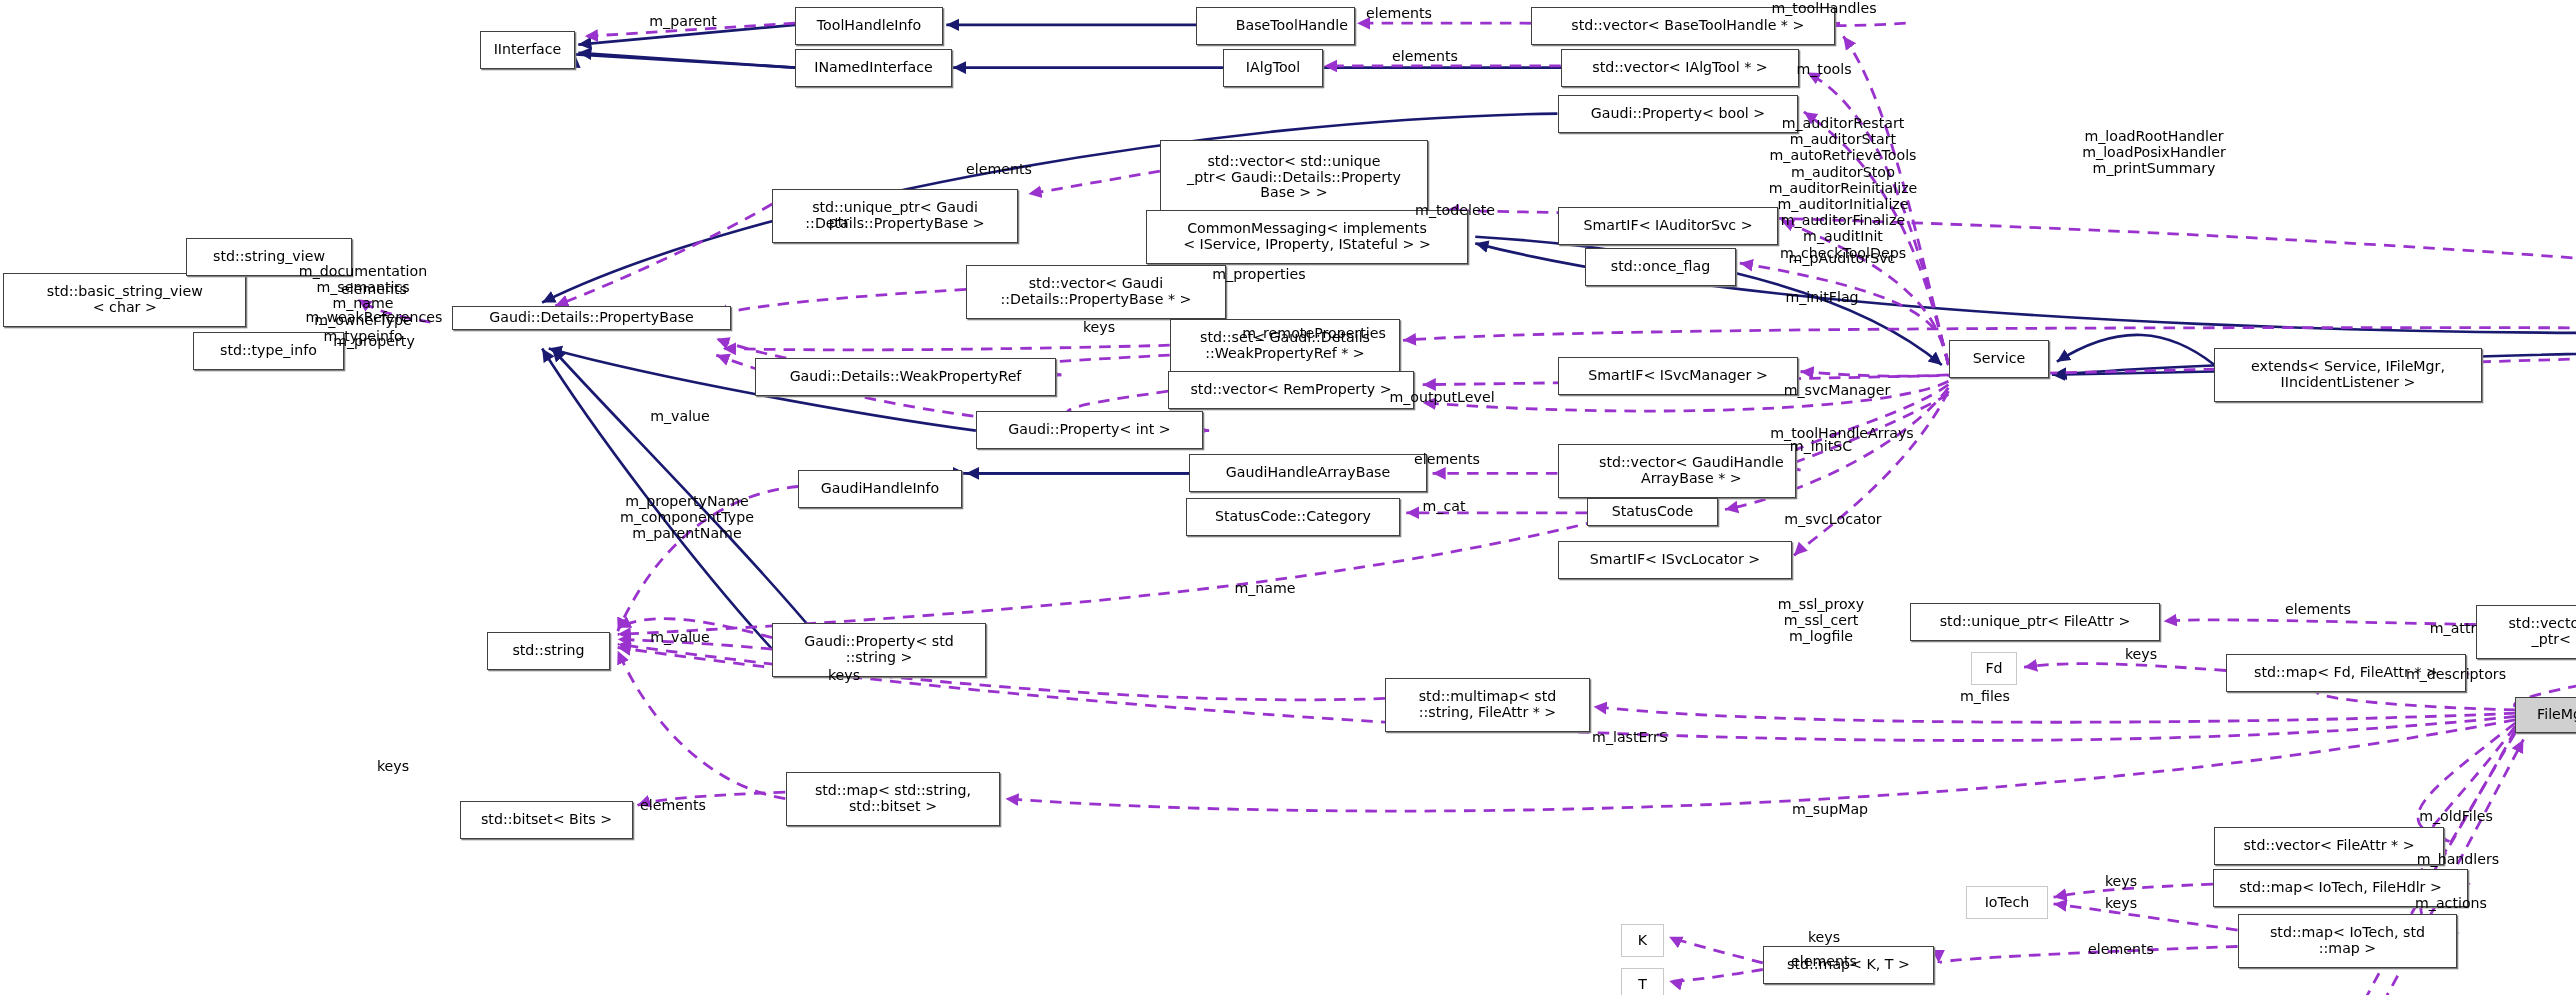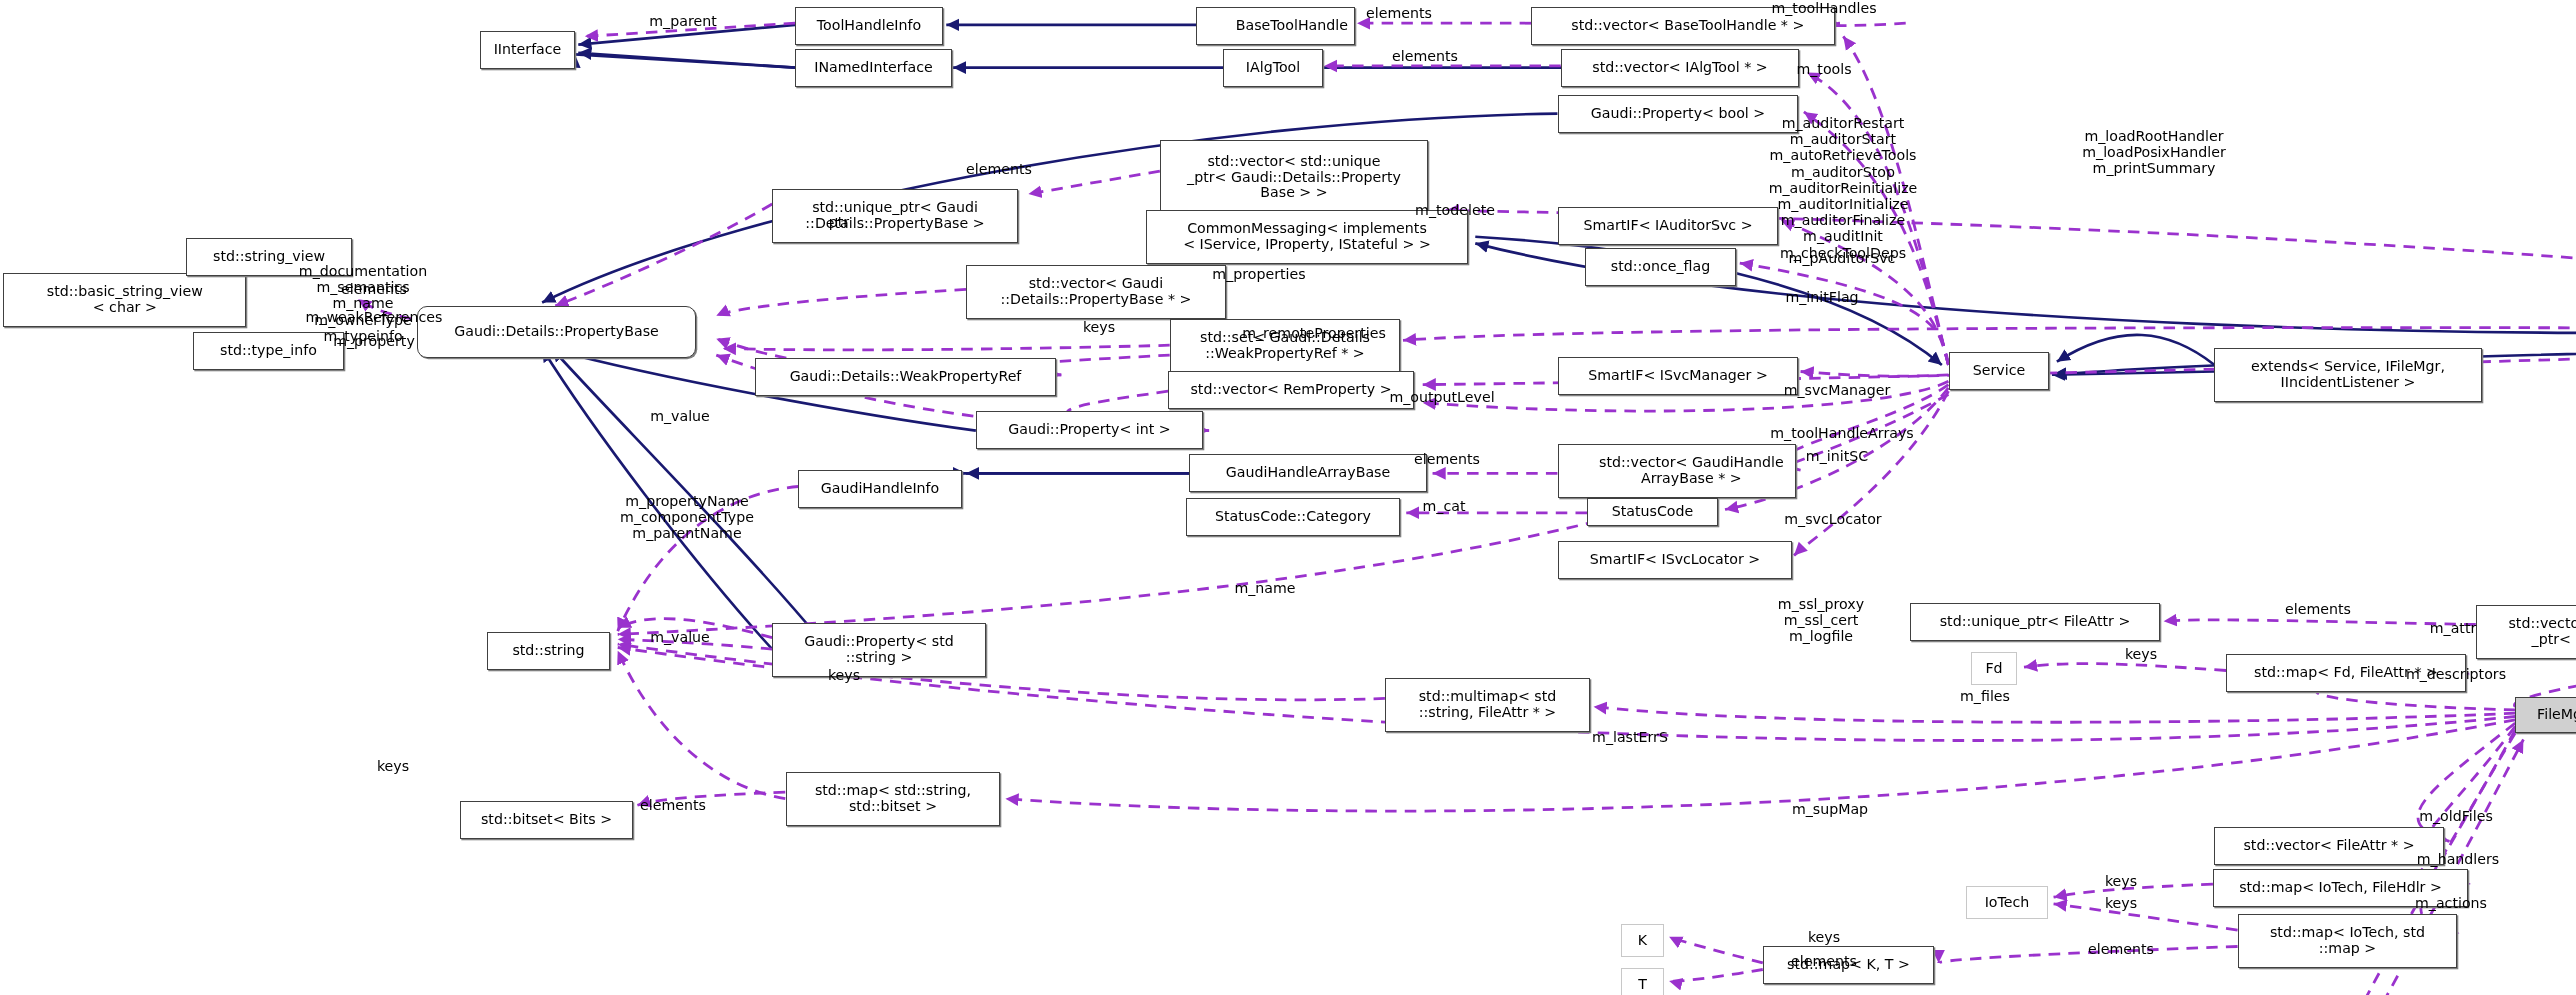--- a/index.html
+++ b/index.html
@@ -163,29 +163,29 @@
       <div class="node" style="left: 772px; top: 189px; width: 246px; height: 54px;">std::unique_ptr&lt; Gaudi
 ::Details::PropertyBase &gt;</div>
       <div class="node" style="left: 1146px; top: 210px; width: 322px; height: 54px;">CommonMessaging&lt; implements
 &lt; IService, IProperty, IStateful &gt; &gt;</div>
       <div class="node" style="left: 1558px; top: 207px; width: 220px; height: 38px;">SmartIF&lt; IAuditorSvc &gt;</div>
       <div class="node" style="left: 1585px; top: 248px; width: 151px; height: 38px;">std::once_flag</div>
       <div class="node" style="left: 3.3px; top: 273px; width: 243px; height: 54px;">std::basic_string_view
 &lt; char &gt;</div>
       <div class="node" style="left: 186px; top: 238px; width: 166px; height: 38px;">std::string_view</div>
       <div class="node" style="left: 193px; top: 332px; width: 151px; height: 38px;">std::type_info</div>
-      <div class="node" style="left: 417px; top: 306px; width: 279px; height: 52px; border-radius: 10px;">Gaudi::Details::PropertyBase</div>
+      <div class="node" style="left: 452px; top: 306px; width: 279px; height: 24px;">Gaudi::Details::PropertyBase</div>
       <div class="node" style="left: 966px; top: 265px; width: 260px; height: 54px;">std::vector&lt; Gaudi
 ::Details::PropertyBase * &gt;</div>
       <div class="node" style="left: 1170px; top: 319px; width: 230px; height: 54px;">std::set&lt; Gaudi::Details
 ::WeakPropertyRef * &gt;</div>
       <div class="node" style="left: 755px; top: 358px; width: 301px; height: 38px;">Gaudi::Details::WeakPropertyRef</div>
       <div class="node" style="left: 1168px; top: 371px; width: 246px; height: 38px;">std::vector&lt; RemProperty &gt;</div>
       <div class="node" style="left: 1558px; top: 357px; width: 240px; height: 38px;">SmartIF&lt; ISvcManager &gt;</div>
-      <div class="node" style="left: 1949px; top: 352px; width: 100px; height: 38px;">Service</div>
+      <div class="node" style="left: 1949px; top: 340px; width: 100px; height: 38px;">Service</div>
       <div class="node" style="left: 2214px; top: 348px; width: 268px; height: 54px;">extends&lt; Service, IFileMgr,
 IIncidentListener &gt;</div>
       <div class="node" style="left: 976px; top: 411px; width: 227px; height: 38px;">Gaudi::Property&lt; int &gt;</div>
       <div class="node" style="left: 1189px; top: 454px; width: 238px; height: 38px;">GaudiHandleArrayBase</div>
       <div class="node" style="left: 1558px; top: 444px; width: 238px; height: 54px; padding-left: 32px;">std::vector&lt; GaudiHandle
 ArrayBase * &gt;</div>
       <div class="node" style="left: 798px; top: 470px; width: 164px; height: 38px; text-align: right;">GaudiHandleInfo</div>
       <div class="node" style="left: 1186px; top: 498px; width: 214px; height: 38px;">StatusCode::Category</div>
       <div class="node" style="left: 1587px; top: 498px; width: 131px; height: 28px;">StatusCode</div>
       <div class="node" style="left: 1558px; top: 541px; width: 234px; height: 38px;">SmartIF&lt; ISvcLocator &gt;</div>
@@ -244,21 +244,21 @@
 m_typeinfo</div>
       <div class="edge-label" style="left: 374px; top: 309px;">m_weakReferences</div>
       <div class="edge-label" style="left: 1099px; top: 319px;">keys</div>
       <div class="edge-label" style="left: 1314px; top: 325px;">m_remoteProperties</div>
       <div class="edge-label" style="left: 374px; top: 333px;">m_property</div>
       <div class="edge-label" style="left: 1837px; top: 357px; margin-top: 25px;">m_svcManager</div>
       <div class="edge-label" style="left: 1442px; top: 389px;">m_outputLevel</div>
       <div class="edge-label" style="left: 1842px; top: 425px;">m_toolHandleArrays</div>
       <div class="edge-label" style="left: 680px; top: 408px;">m_value</div>
       <div class="edge-label" style="left: 1447px; top: 451px;">elements</div>
-      <div class="edge-label" style="left: 1821px; top: 448px; margin-left: 16px;">m_initSC</div>
+      <div class="edge-label" style="left: 1821px; top: 438px;">m_initSC</div>
       <div class="edge-label" style="left: 1444px; top: 498px;">m_cat</div>
       <div class="edge-label" style="left: 687px; top: 493px;">m_propertyName
 m_componentType
 m_parentName</div>
       <div class="edge-label" style="left: 1833px; top: 511px;">m_svcLocator</div>
       <div class="edge-label" style="left: 1265px; top: 580px;">m_name</div>
       <div class="edge-label" style="left: 1821px; top: 596px;">m_ssl_proxy
 m_ssl_cert
 m_logfile</div>
       <div class="edge-label" style="left: 2318px; top: 601px;">elements</div>

